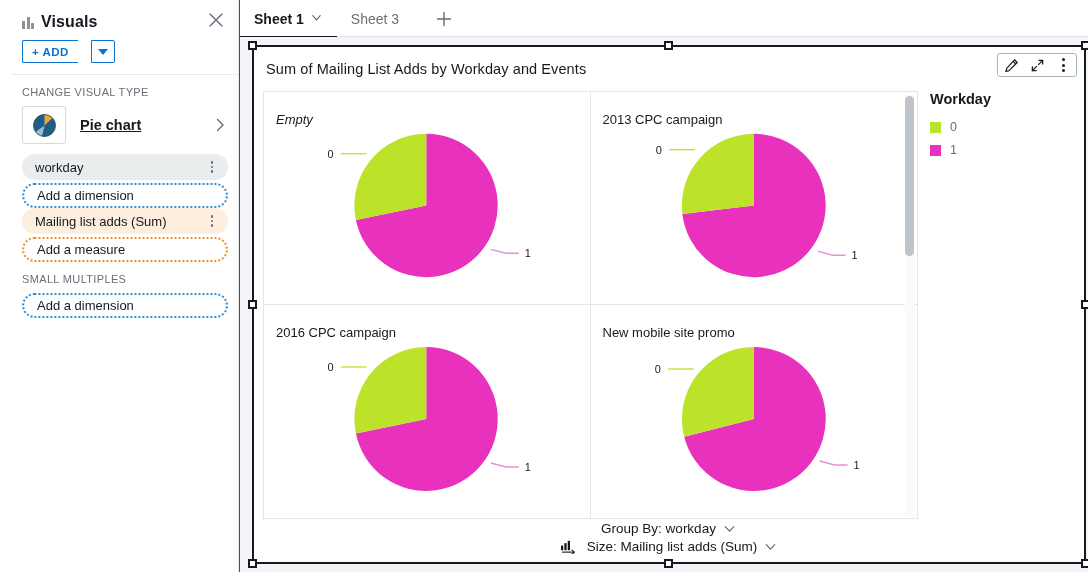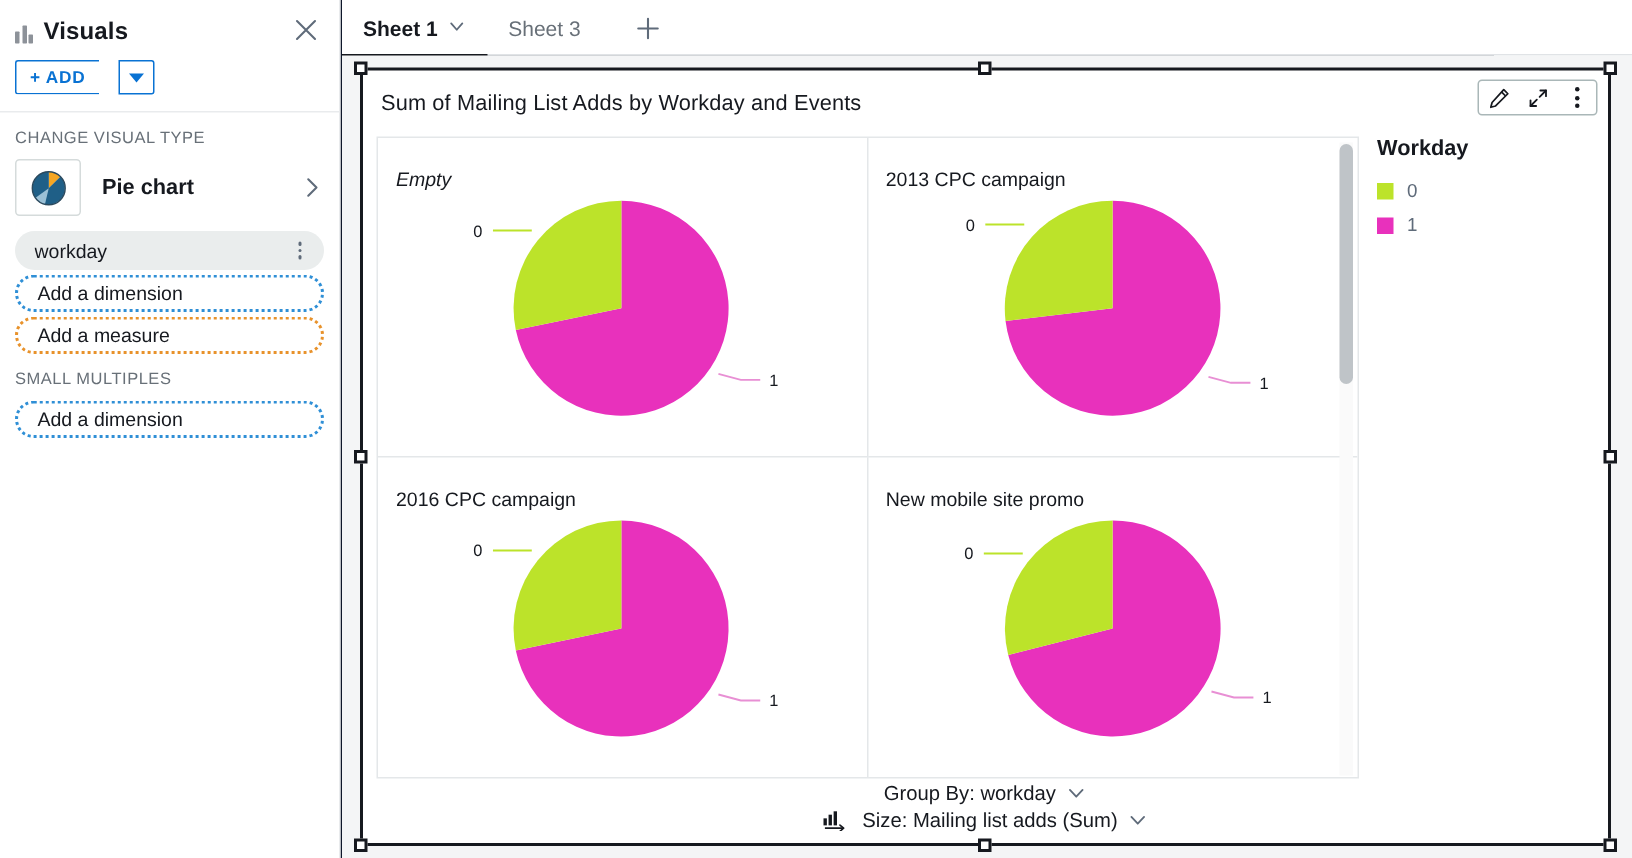--- a/index.html
+++ b/index.html
@@ -4,21 +4,21 @@
 <style>
   * { box-sizing: border-box; }
   html, body {
     margin: 0; padding: 0;
     width: 1088px; height: 572px;
     overflow: hidden;
     background: #ffffff;
     font-family: "Liberation Sans", sans-serif;
     -webkit-font-smoothing: antialiased;
   }
-  #app { position: relative; width: 996px; height: 572px; background: #0f172a; }
+  #app { position: relative; width: 996px; height: 572px; background: #be185d; margin-left: 12px; }
 
   
   #left-panel {
     position: absolute; left: 0; top: 0; width: 227px; height: 572px;
     background: #ffffff; border-right: 1px solid #e9ebed;
   }
   .lp-header {
     position: relative; height: 34px; padding: 10px 12px 0 10px;
     display: flex; align-items: center;
   }
@@ -62,21 +62,21 @@
     padding: 11px 10px 5px 10px; text-transform: uppercase;
   }
 
   .visual-type-row {
     display: flex; align-items: center; padding: 3px 10px 10px 10px; cursor: pointer;
   }
   .vt-thumb {
     width: 44px; height: 38px; border: 1px solid #d5dbdb; border-radius: 3px;
     background: #fff; display: flex; align-items: center; justify-content: center;
   }
-  .vt-name { font-size: 14.5px; font-weight: bold; color: #16191f; margin-left: 14px; flex: 1; }
+  .vt-name { font-size: 14.5px; font-weight: bold; color: #16191f; margin-left: 14px; flex: 1; text-decoration: underline; }
   .vt-chevron svg { display: block; }
 
   .pill {
     position: relative; margin: 0 10px 3px 10px; height: 26px;
     border-radius: 13px; display: flex; align-items: center;
     padding: 0 10px 0 13px; font-size: 13px; color: #16191f; cursor: pointer;
   }
   .pill.dim { background: #eaeded; }
   .pill.meas { background: #fdeedd; }
   .pill .pill-text { flex: 1; overflow: hidden; white-space: nowrap; text-overflow: ellipsis; }
@@ -254,20 +254,28 @@
     <div class="pill dim">
       <span class="pill-text">workday</span>
       <span class="kebab">
           <i></i>
           <i></i>
           <i></i>
         </span>
     </div>
     <div class="pill-empty dim">Add a dimension</div>
 
+    <div class="pill meas">
+      <span class="pill-text">Mailing list adds (Sum)</span>
+      <span class="kebab">
+          <i></i>
+          <i></i>
+          <i></i>
+        </span>
+    </div>
     <div class="pill-empty meas">Add a measure</div>
 
     <div class="field-label">SMALL MULTIPLES</div>
     <div class="pill-empty dim">Add a dimension</div>
   </div>
 
   <div id="tabbar">
     <div class="tab active">
       <span>Sheet 1</span>
       <span>

